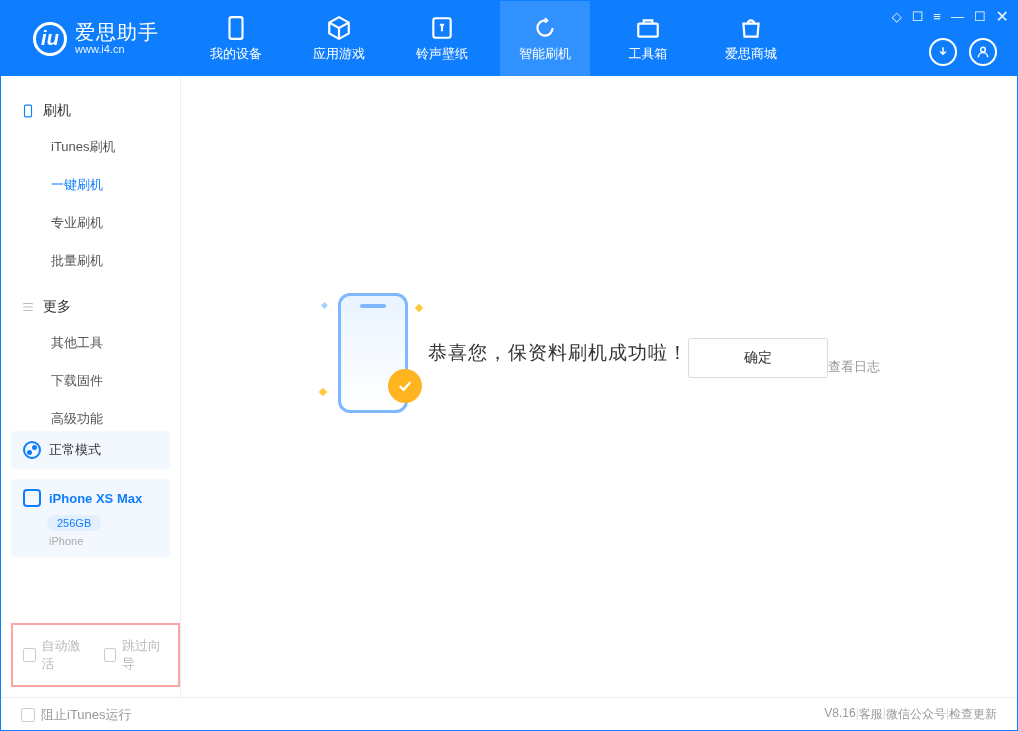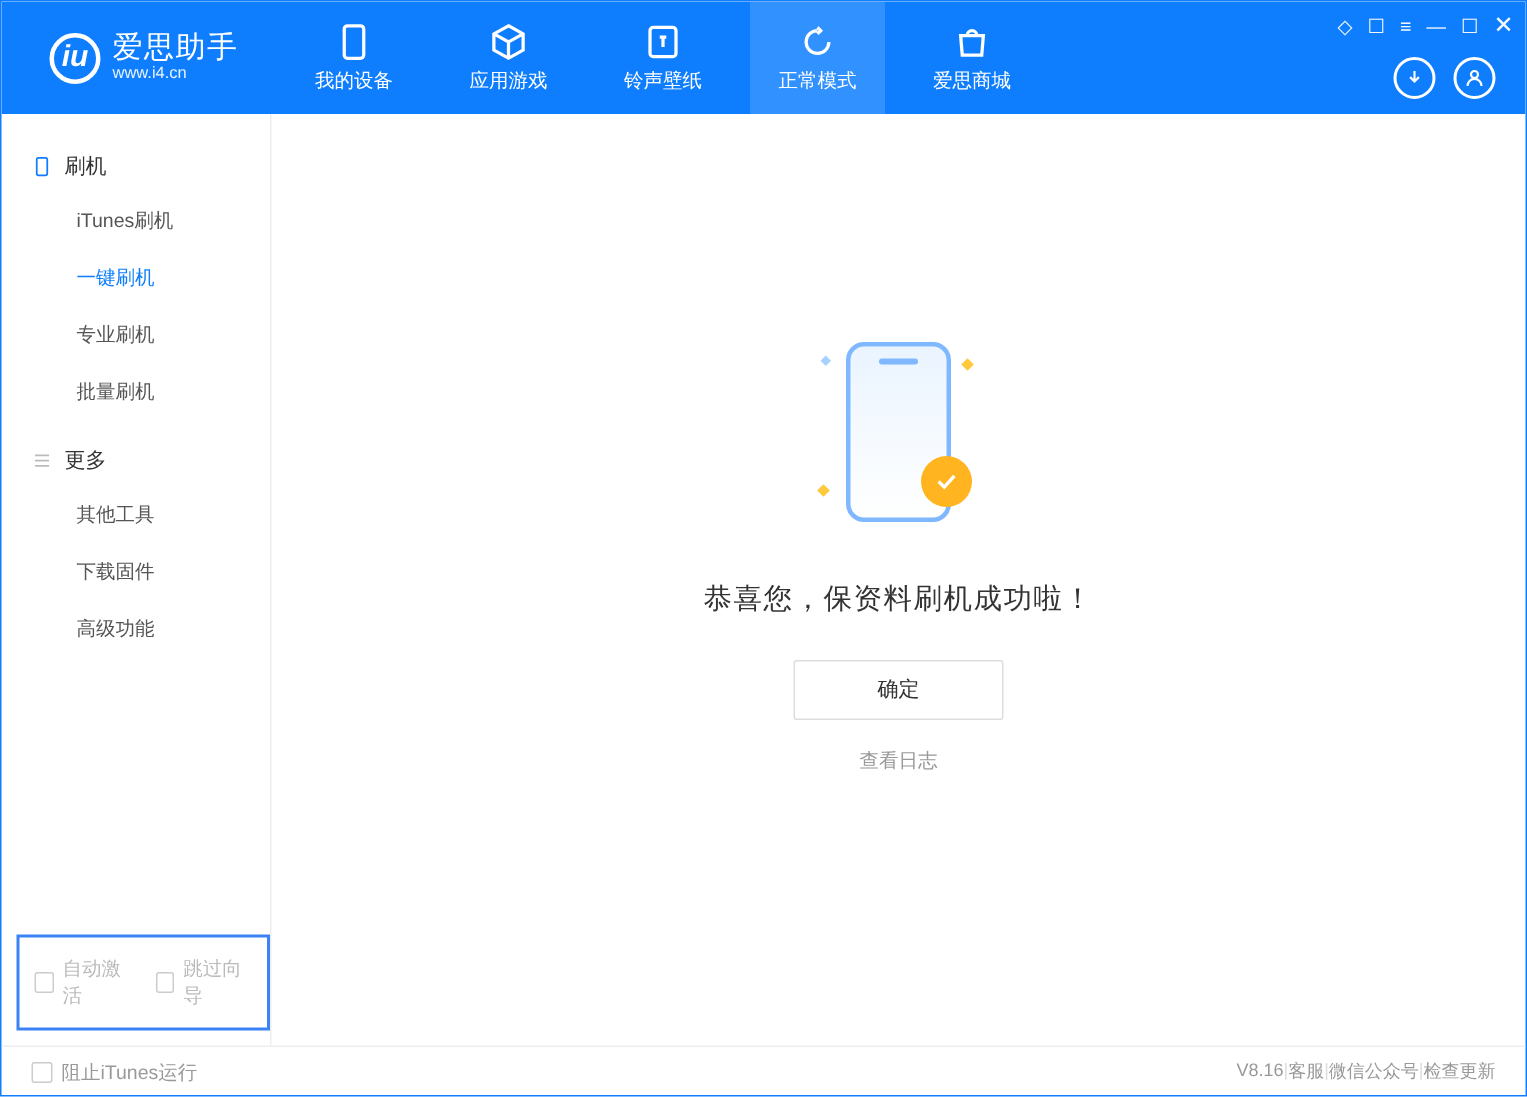--- a/index.html
+++ b/index.html
@@ -40,26 +40,26 @@
 .mode-icon::before { width: 5px; height: 5px; top: 2px; right: 2px; }
 .mode-icon::after { width: 5px; height: 5px; bottom: 2px; left: 2px; }
 
 .device-card { background: #f3f8ff; border-radius: 3px; padding: 10px 12px; }
 .device-header { display: flex; align-items: center; gap: 8px; margin-bottom: 6px; }
 .device-icon { width: 18px; height: 18px; border: 2px solid #0e7efe; border-radius: 4px; position: relative; }
 .device-name { font-size: 13px; color: #0e7efe; font-weight: 600; }
 .device-badge { display: inline-block; font-size: 11px; color: #0e7efe; background: #e3efff; border-radius: 10px; padding: 2px 10px; margin-left: 24px; }
 .device-sub { font-size: 11px; color: #aaa; margin-left: 26px; margin-top: 4px; }
 
-.red-box { position: absolute; left: 10px; right: 0; bottom: 10px; border: 2px solid #3b82f6; padding: 12px 10px; display: flex; gap: 16px; align-items: center; }
+.red-box { position: absolute; left: 10px; right: 0; bottom: 10px; border: 2px solid #fca5a5; padding: 12px 10px; display: flex; gap: 16px; align-items: center; }
 .chk { display: flex; align-items: center; gap: 6px; font-size: 13px; color: #bbb; cursor: pointer; }
 .chk-box { width: 14px; height: 14px; border: 1px solid #ccc; border-radius: 2px; }
 
 
-.main { flex: 1; display: flex; flex-direction: column; align-items: center; justify-content: center; padding-bottom: 40px; }
+.main { flex: 1; display: flex; flex-direction: row; align-items: center; justify-content: center; padding-bottom: 40px; }
 .phone-illus { width: 110px; height: 150px; position: relative; margin-bottom: 18px; }
 .phone-body { width: 70px; height: 120px; border: 3px solid #7fb8ff; border-radius: 12px; position: absolute; top: 10px; left: 20px; background: linear-gradient(180deg, #eaf4ff 0%, #ffffff 100%); }
 .phone-notch { width: 26px; height: 4px; background: #7fb8ff; border-radius: 2px; position: absolute; top: 8px; left: 50%; transform: translateX(-50%); }
 .sparkle { position: absolute; width: 6px; height: 6px; background: #a7d2ff; transform: rotate(45deg); }
 .sparkle.s1 { top: 20px; left: 4px; width: 5px; height: 5px; }
 .sparkle.s2 { top: 22px; right: 6px; background: #ffc93d; }
 .sparkle.s3 { bottom: 38px; left: 2px; background: #ffc93d; }
 .check-badge { position: absolute; right: 6px; bottom: 30px; width: 34px; height: 34px; background: #ffb420; border-radius: 50%; display: flex; align-items: center; justify-content: center; }
 .check-badge svg { width: 18px; height: 18px; stroke: #fff; stroke-width: 3; fill: none; }
 
@@ -107,21 +107,28 @@
       <svg viewBox="0 0 24 24">
           <rect x="4" y="3" width="16" height="18" rx="2" fill="none" stroke-width="2"></rect>
           <path d="M10 9 L14 9 M12 9 L12 15" stroke-width="2"></path>
         </svg>
       <span class="tab-label">铃声壁纸</span>
     </div>
     <div class="tab active">
       <svg viewBox="0 0 24 24">
           <path d="M12 3 L14 5 L12 7 M12 5 A7 7 0 1 0 19 12" fill="none" stroke-width="2"></path>
         </svg>
-      <span class="tab-label">正常模式</span>
+      <span class="tab-label">智能刷机</span>
+    </div>
+    <div class="tab">
+      <svg viewBox="0 0 24 24">
+          <rect x="3" y="8" width="18" height="12" rx="1" fill="none" stroke-width="2"></rect>
+          <path d="M8 8 L8 5 L16 5 L16 8" fill="none" stroke-width="2"></path>
+        </svg>
+      <span class="tab-label">工具箱</span>
     </div>
     <div class="tab">
       <svg viewBox="0 0 24 24">
           <path d="M5 8 L19 8 L18 20 L6 20 Z M9 8 A3 3 0 0 1 15 8" fill="none" stroke-width="2"></path>
         </svg>
       <span class="tab-label">爱思商城</span>
     </div>
   </div>
 
   <div class="win-controls">
@@ -164,20 +171,34 @@
     <div class="sb-section-title" style="margin-top:10px">
       <svg class="menu-icon-svg" viewBox="0 0 24 24" fill="none" stroke="#bbb" stroke-width="2">
           <path d="M4 6h16M4 12h16M4 18h16"></path>
         </svg>
       <span>更多</span>
     </div>
     <div class="sb-item">其他工具</div>
     <div class="sb-item">下载固件</div>
     <div class="sb-item">高级功能</div>
 
+    <div class="device-box">
+      <div class="mode-card">
+        <span class="mode-icon"></span>
+        <span>正常模式</span>
+      </div>
+      <div class="device-card">
+        <div class="device-header">
+          <span class="device-icon"></span>
+          <span class="device-name">iPhone XS Max</span>
+        </div>
+        <span class="device-badge">256GB</span>
+        <div class="device-sub">iPhone</div>
+      </div>
+    </div>
 
     <div class="red-box">
       <label class="chk">
         <span class="chk-box"></span>
         <span>自动激活</span>
       </label>
       <label class="chk">
         <span class="chk-box"></span>
         <span>跳过向导</span>
       </label>

